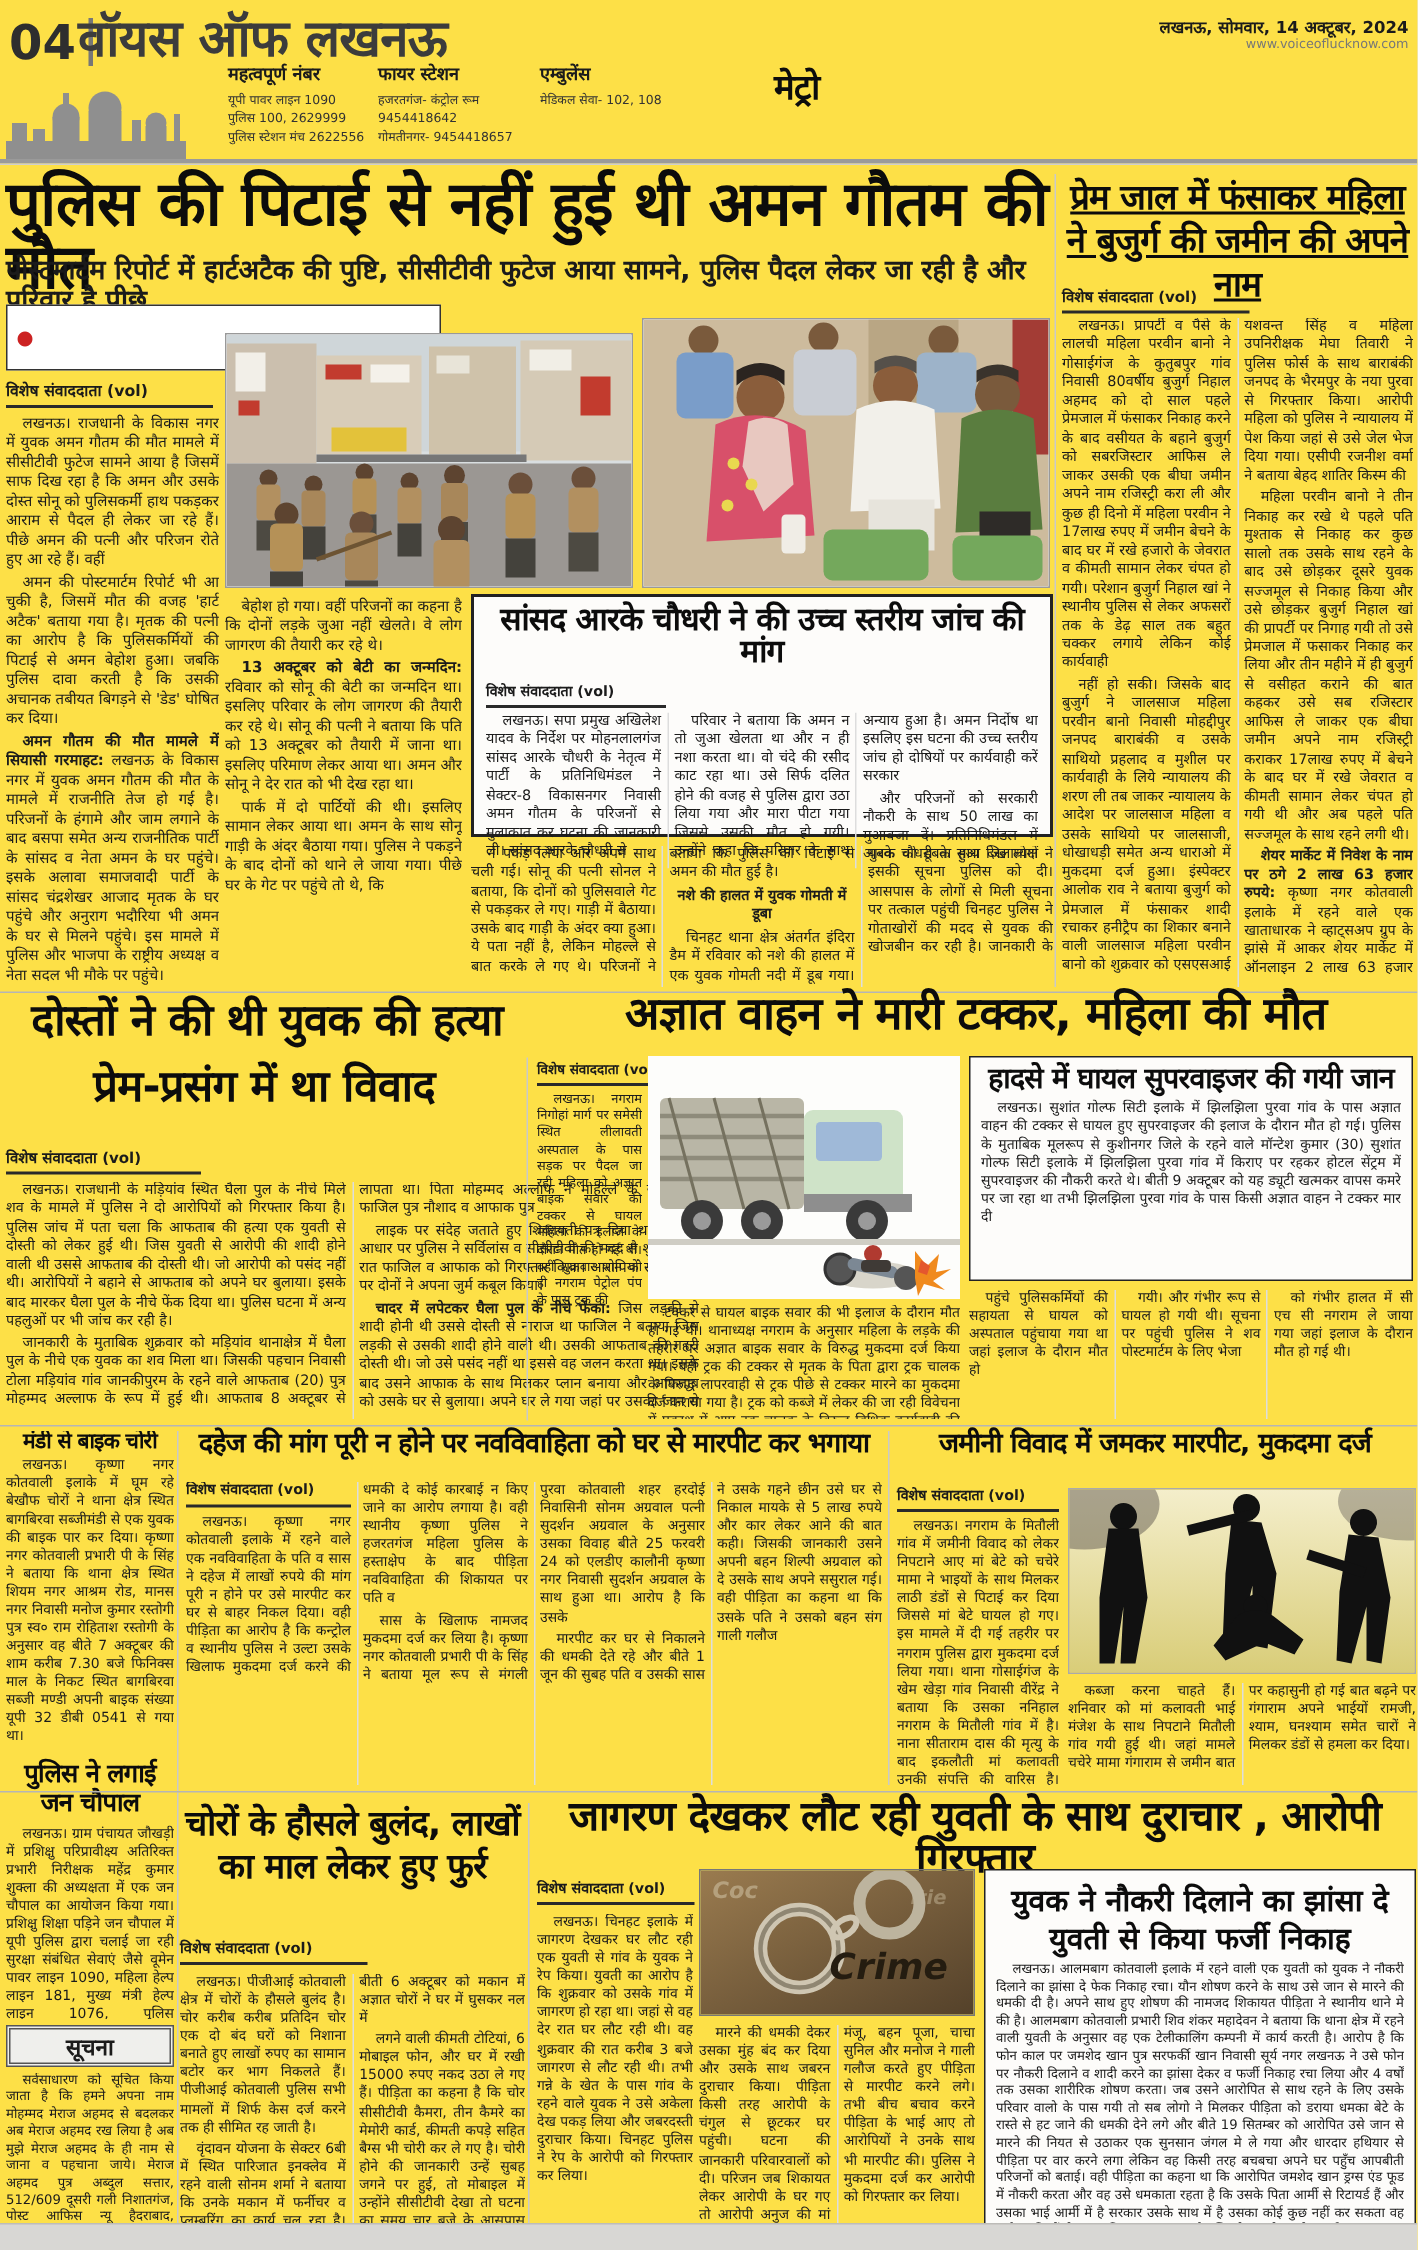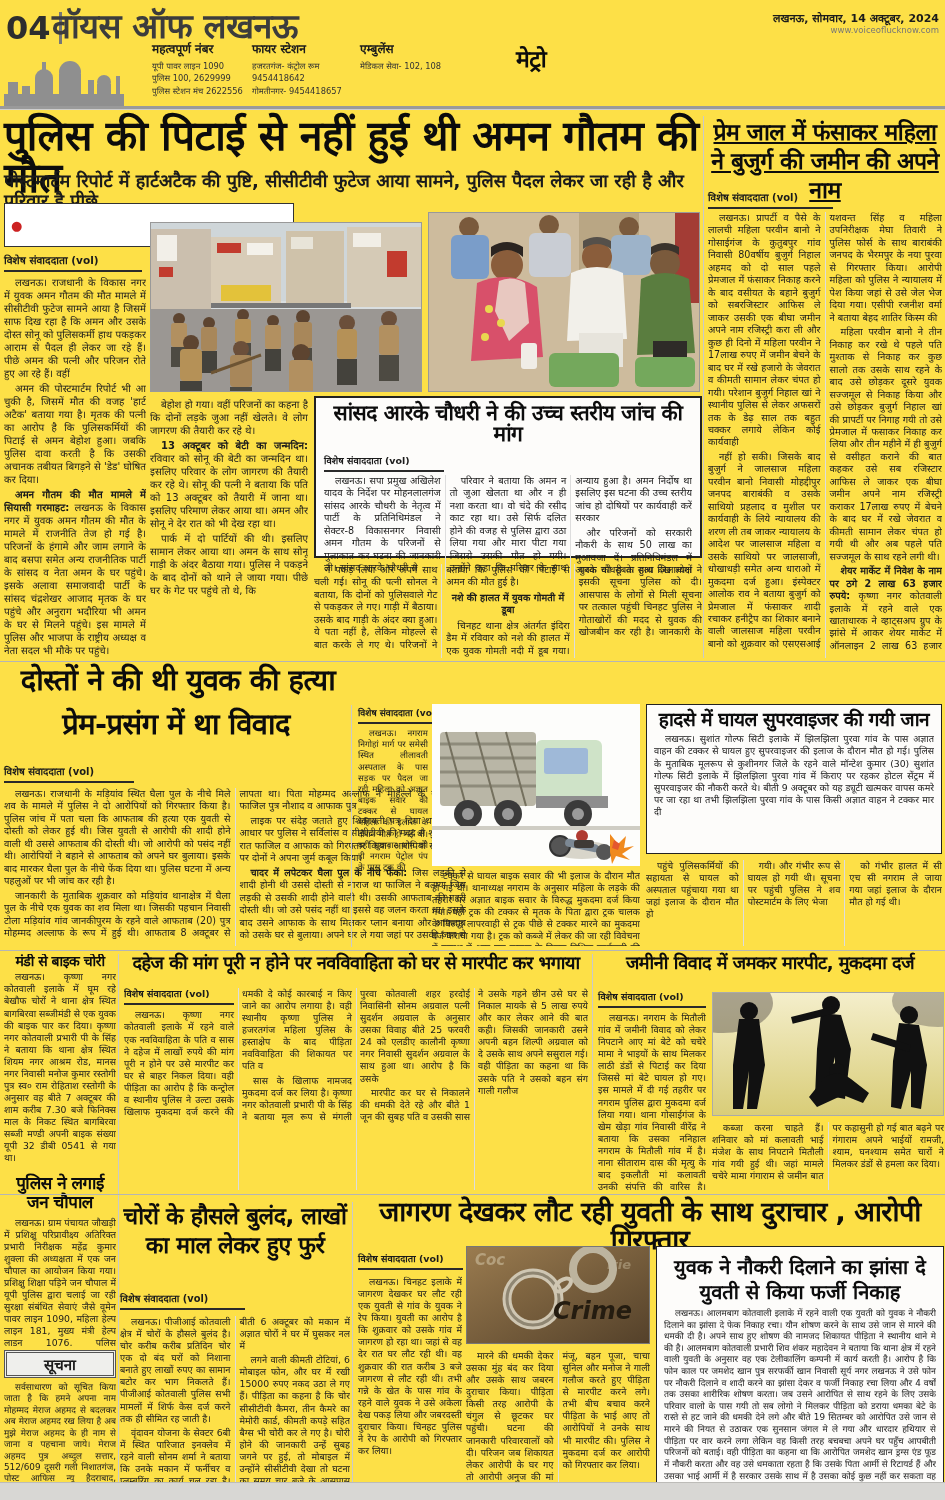--- a/index.html
+++ b/index.html
@@ -252,20 +252,21 @@
   <div class="abs byline" style="left:4px;top:764px;width:130px;font-size:10px;">विशेष संवाददाता (vol)</div>
   <div class="abs body-txt cols2 s96" style="left:4px;top:788px;width:462px;height:158px;">
     <p>लखनऊ। राजधानी के मड़ियांव स्थित घैला पुल के नीचे मिले शव के मामले में पुलिस ने दो आरोपियों को गिरफ्तार किया है। पुलिस जांच में पता चला कि आफताब की हत्या एक युवती से दोस्ती को लेकर हुई थी। जिस युवती से आरोपी की शादी होने वाली थी उससे आफताब की दोस्ती थी। जो आरोपी को पसंद नहीं थी। आरोपियों ने बहाने से आफताब को अपने घर बुलाया। इसके बाद मारकर घैला पुल के नीचे फेंक दिया था। पुलिस घटना में अन्य पहलुओं पर भी जांच कर रही है।</p>
     <p>जानकारी के मुताबिक शुक्रवार को मड़ियांव थानाक्षेत्र में घैला पुल के नीचे एक युवक का शव मिला था। जिसकी पहचान निवासी टोला मड़ियांव गांव जानकीपुरम के रहने वाले आफताब (20) पुत्र मोहम्मद अल्लाफ के रूप में हुई थी। आफताब 8 अक्टूबर से लापता था। पिता मोहम्मद अल्लाफ ने मोहल्ले के रहने वाले फाजिल पुत्र नौशाद व आफाक पुत्र</p>
     <p>लाइक पर संदेह जताते हुए शिकायती पत्र दिया था। जिसके आधार पर पुलिस ने सर्विलांस व सीसीटीवी की मदद से शुक्रवार देर रात फाजिल व आफाक को गिरफ्तार किया। आरोपियों से पूछताछ पर दोनों ने अपना जुर्म कबूल किया।</p>
     <p><b class="lead-in">चादर में लपेटकर घैला पुल के नीचे फेंका:</b> <span>जिस लड़की से शादी होनी थी उससे दोस्ती से नाराज था फाजिल ने बताया जिस लड़की से उसकी शादी होने वाली थी। उसकी आफताब की गहरी दोस्ती थी। जो उसे पसंद नहीं था इससे वह जलन करता था। इसके बाद उसने आफाक के साथ मिलकर प्लान बनाया और आफताब को उसके घर से बुलाया। अपने घर ले गया जहां पर उसकी जान से मार दिया शव छुपाने के लिए चादर में लपेटकर वेगनर गाड़ी में भरकर घैला पुल के नीचे फेंक दिया। इसके बाद हत्या में इस्तेमाल चादर, दुपट्टा, खून से सना हुआ पाइप बोरी में भरकर नया खेड़ा सीडीआरआई में एक गड्ढे में फेंक दिया। पुलिस ने हत्या में इस्तेमाल सामान भी बरामद कर लिया है। फाजिल वेल्डिंग का काम करता है, जबकि आफाक मैकेनिक है।</span></p>
   </div>
 
   <div class="abs vrule" style="left:351px;top:705px;height:242px;"></div>
 
+  <div class="abs hl center" style="left:356px;top:662px;width:589px;font-size:30px;">अज्ञात वाहन ने मारी टक्कर, महिला की मौत</div>
   <div class="abs byline" style="left:358px;top:706px;width:90px;font-size:9px;">विशेष संवाददाता (vol)</div>
   <div class="abs body-txt" style="left:358px;top:728px;width:70px;height:218px;font-size:8.6px;">
     <p>लखनऊ। नगराम निगोहां मार्ग पर समेसी स्थित लीलावती अस्पताल के पास सड़क पर पैदल जा रही महिला को अज्ञात बाइक सवार की टक्कर से घायल महिला की इलाज के दौरान मौत हो गई थी। वहीं शुक्रवार शाम को ही नगराम पेट्रोल पंप के पास ट्रक की</p>
   </div>
 
   <div class="abs" style="left:432px;top:704px;width:208px;height:162px;">
     <svg width="208" height="162" viewBox="0 0 208 162">
       <rect width="208" height="162" fill="#fdfdfb"></rect>
       <rect x="8" y="28" width="96" height="74" rx="4" fill="#b9b6a6"></rect>
       <path d="M8 40 l96 0 M8 54 l96 0 M8 68 l96 0 M8 82 l96 0" stroke="#8e8b7b" stroke-width="3"></path>

